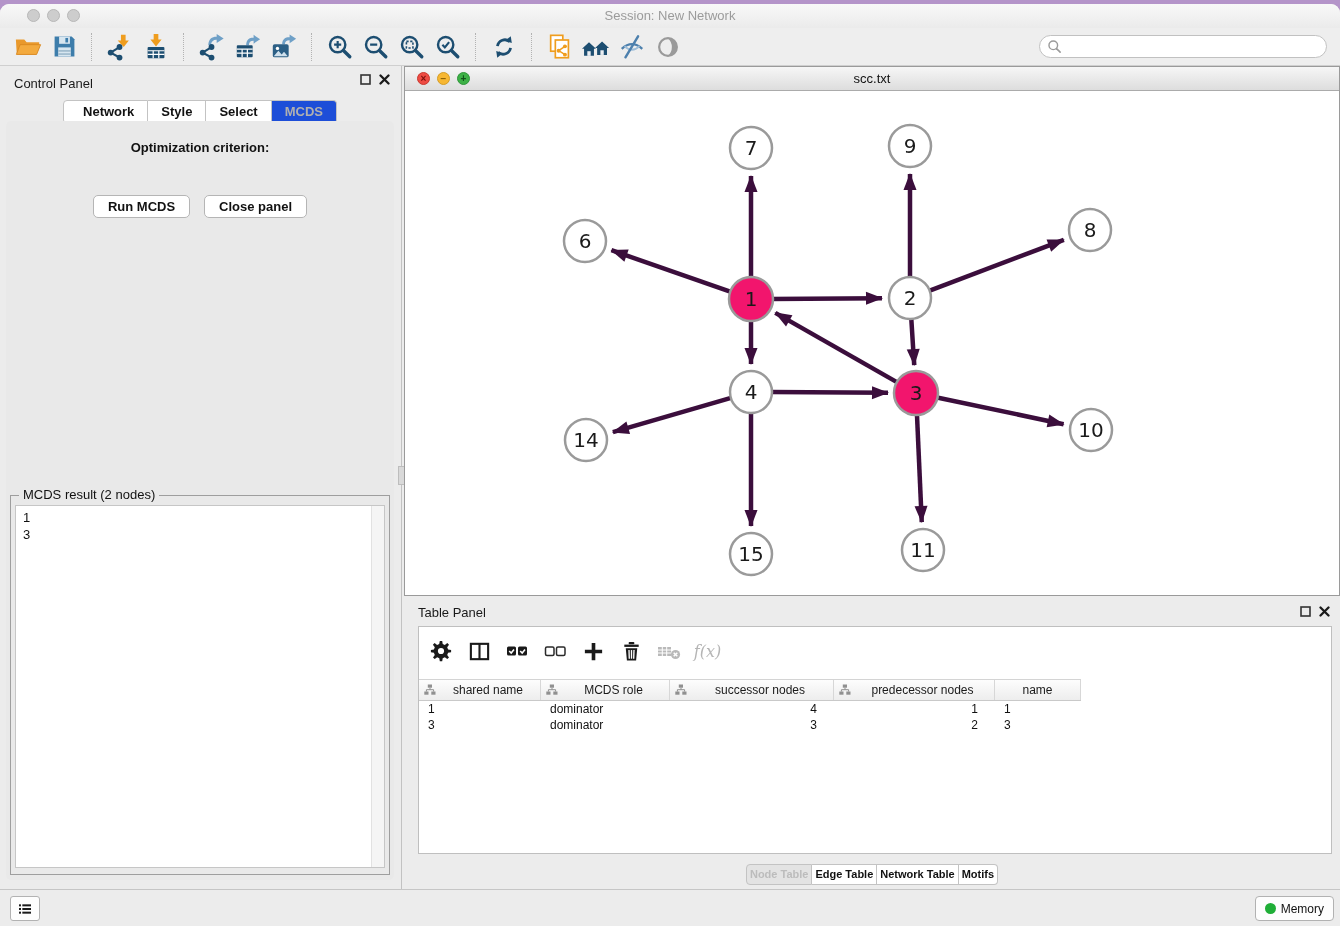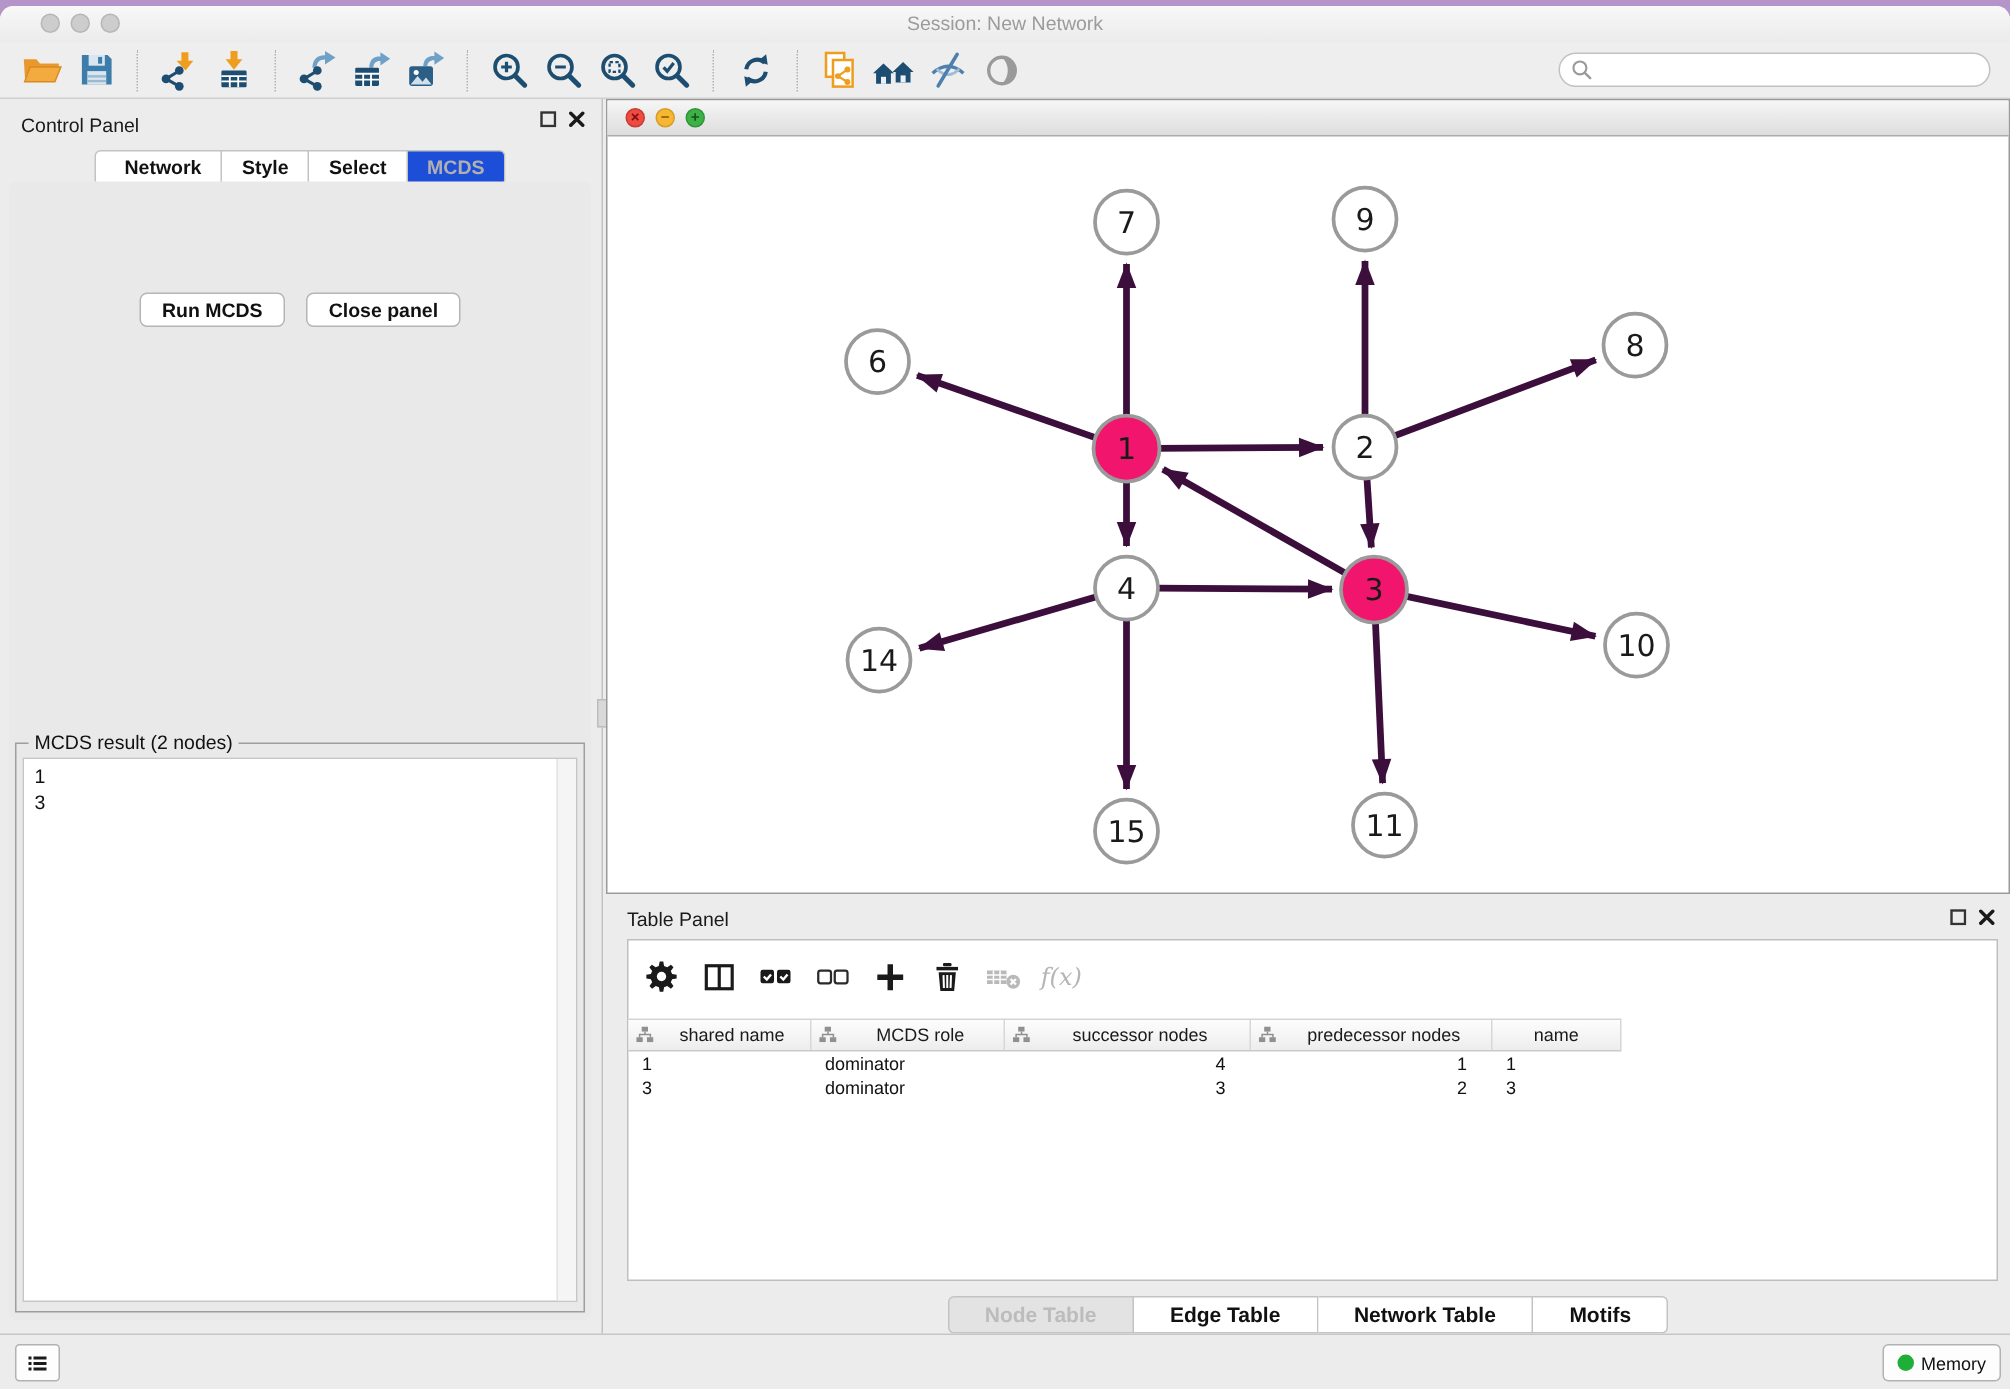--- a/index.html
+++ b/index.html
@@ -57,21 +57,21 @@
   .tp-toolbar{position:absolute;left:6px;top:6px;height:36px;display:flex;align-items:center;gap:6px;}
   .tp-btn{width:32px;height:30px;display:flex;align-items:center;justify-content:center;background:none;border:none;padding:0;}
   .thead{position:absolute;left:0;top:52px;height:20px;display:flex;background:linear-gradient(#fdfdfd,#ededed);
          border-top:1px solid #d4d4d4;border-bottom:1px solid #c9c9c9;}
   .th{display:flex;align-items:center;border-right:1px solid #d7d7d7;font-size:12px;color:#1a1a1a;box-sizing:border-box;position:relative;}
   .th .lab{flex:1;text-align:center;}
   .th svg{margin-left:5px;}
   .trow{position:absolute;left:0;display:flex;height:16px;font-size:12px;color:#111;}
   .td{box-sizing:border-box;overflow:hidden;white-space:nowrap;}
   .tp-tabs{position:absolute;left:0;right:0;top:266px;display:flex;justify-content:center;}
-  .tp-tabs .tab{padding:3px 24px 4px;font-size:14px;}
+  .tp-tabs .tab{padding:3px 3px 4px;font-size:11px;}
   .tp-tabs .tab.sel{background:#e3e3e3;color:#bcbcbc;}
   
   .statusbar{position:absolute;left:0;bottom:0;width:100%;height:36px;background:#ececec;border-top:1px solid #c6c6c6;}
   .sb-btn{position:absolute;left:10px;top:6px;width:30px;height:25px;background:#fdfdfd;border:1px solid #b2b2b2;border-radius:3px;
           display:flex;align-items:center;justify-content:center;}
   .mem-btn{position:absolute;right:6px;top:6px;height:25px;background:#fdfdfd;border:1px solid #b2b2b2;border-radius:4px;
            display:flex;align-items:center;gap:5px;padding:0 9px;font-size:12px;color:#111;}
   .mem-dot{width:11px;height:11px;border-radius:50%;background:#1fae37;}
   .vdivider{position:absolute;left:401px;top:62px;width:1px;height:828px;background:#c2c2c2;}
 </style>
@@ -254,20 +254,21 @@
           <path d="M1.5 1.5l8 8M9.5 1.5l-8 8" stroke="#1a1a1a" stroke-width="2.3" stroke-linecap="round"></path>
         </svg>
     </div>
     <div class="cp-tabs" id="cp-tabs">
         <div class="tab">Network</div>
         <div class="tab">Style</div>
         <div class="tab">Select</div>
         <div class="tab sel">MCDS</div>
       </div>
     <div class="cp-pane">
+      <div class="opt-label">Optimization criterion:</div>
       <div class="btnrow">
         <button class="pushbtn">Run MCDS</button>
         <button class="pushbtn">Close panel</button>
       </div>
       <div class="groupbox">
         <span class="gb-label">MCDS result (2 nodes)</span>
         <div class="gb-white">
           <div class="gb-lines" id="result-lines">
               <div>1</div>
               <div>3</div>
@@ -278,20 +279,21 @@
     </div>
   </div>
   <div class="vdivider"></div>
   <div class="splitter-v"></div>
 
   <div class="netwin">
     <div class="net-titlebar">
       <span class="mac" style="left:12px;background:#ee4b43;border:1px solid #c9392f;color:#7c100c">×</span>
       <span class="mac" style="left:32px;background:#f7b732;border:1px solid #d49d26;color:#8a6105">−</span>
       <span class="mac" style="left:52px;background:#3db146;border:1px solid #2f953a;color:#11521a">+</span>
+      <div class="net-title">scc.txt</div>
     </div>
     <svg class="net-canvas" id="graph-svg" viewBox="0 0 934 504">
         <defs>
           <marker id="arrow" viewBox="0 0 20 16" refX="17" refY="8" markerWidth="20" markerHeight="16" markerUnits="userSpaceOnUse" orient="auto">
             <path d="M1 1.5L18 8 1 14.5z" fill="#3b0e3c"></path>
           </marker>
         </defs>
         <line x1="346" y1="189" x2="346" y2="85" stroke="#3b0e3c" stroke-width="4.5" marker-end="url(#arrow)"></line>
         <line x1="328.0633246997125" y1="201.73296887098388" x2="206.43299517937103" y2="159.23562482170794" stroke="#3b0e3c" stroke-width="4.5" marker-end="url(#arrow)"></line>
         <line x1="364.99962423487295" y1="207.88050550795677" x2="477.0005537591346" y2="207.17609714616896" stroke="#3b0e3c" stroke-width="4.5" marker-end="url(#arrow)"></line>

